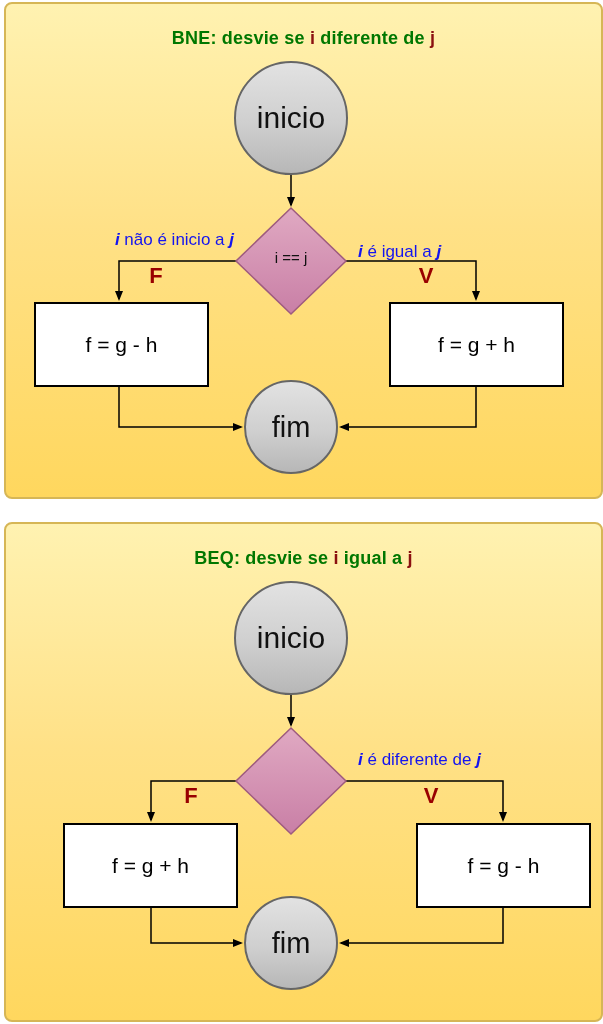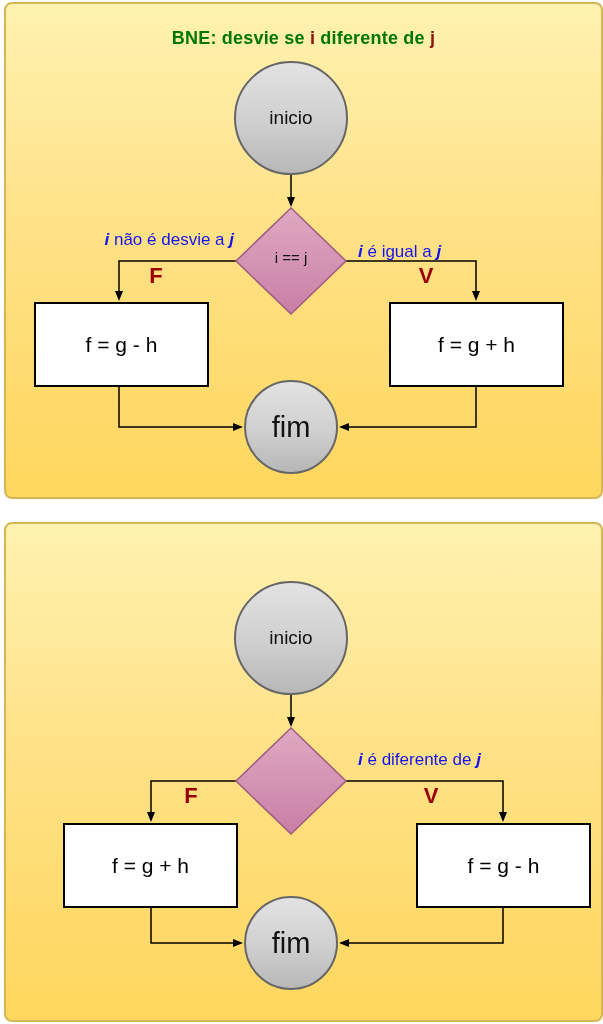--- a/index.html
+++ b/index.html
@@ -22,21 +22,21 @@
     text-align:center; font-size:18px; font-weight:bold; color:#007700;
     letter-spacing:.2px;
   }
   .title .var { color:#8b1010; }
 
   .circle {
     position:absolute; border-radius:50%;
     border:2px solid #666666;
     background:linear-gradient(180deg,#e2e2e2 0%, #cfcfcf 55%, #b7b7b7 100%);
     display:flex; align-items:center; justify-content:center;
-    font-size:19px; color:#111111;
+    font-size:30px; color:#111111;
   }
   .start { left:228px; top:57px; width:114px; height:114px; }
   .end   { left:238px; width:94px; height:94px; font-size:29px; }
   .p1 .end { top:376px; }
   .p2 .end { top:372px; }
 
   .diamond-label {
     position:absolute; left:230px; top:245px; width:110px;
     text-align:center; font-size:15px; color:#111111;
   }
@@ -91,21 +91,21 @@
     <polyline points="470,383 470,423 335,423" fill="none" stroke="#000" stroke-width="1.5" marker-end="url(#m1)"></polyline>
     <polygon points="285,204 340,257 285,310 230,257" fill="url(#g1)" stroke="#9e5b7e" stroke-width="1.5"></polygon>
   </svg>
 
   <h2 class="title"><span>BNE: desvie se </span><span class="var">i</span><span> diferente de </span><span class="var">j</span></h2>
 
   <div class="circle start">inicio</div>
 
   <div class="diamond-label">i == j</div>
 
-  <div class="cond cond-left"><span class="var">i</span><span> não é desvie a </span><span class="var">j</span></div>
+  <div class="cond cond-left"><span class="var">i</span><span> não é inicio a </span><span class="var">j</span></div>
 
   <div class="cond cond-right"><span class="var">i</span><span> é igual a </span><span class="var">j</span></div>
 
   <div class="branch-letter letter-f">F</div>
   <div class="branch-letter letter-v">V</div>
 
   <div class="box box-left">f = g - h</div>
   <div class="box box-right">f = g + h</div>
 
   <div class="circle end">fim</div>
@@ -124,20 +124,21 @@
       </linearGradient>
     </defs>
     <line x1="285" y1="171" x2="285" y2="201" stroke="#000" stroke-width="1.5" marker-end="url(#m2)"></line>
     <polyline points="230,257 145,257 145,296" fill="none" stroke="#000" stroke-width="1.5" marker-end="url(#m2)"></polyline>
     <polyline points="340,257 497,257 497,296" fill="none" stroke="#000" stroke-width="1.5" marker-end="url(#m2)"></polyline>
     <polyline points="145,384 145,419 235,419" fill="none" stroke="#000" stroke-width="1.5" marker-end="url(#m2)"></polyline>
     <polyline points="497,384 497,419 335,419" fill="none" stroke="#000" stroke-width="1.5" marker-end="url(#m2)"></polyline>
     <polygon points="285,204 340,257 285,310 230,257" fill="url(#g2)" stroke="#9e5b7e" stroke-width="1.5"></polygon>
   </svg>
 
+  <h2 class="title"><span>BEQ: desvie se </span><span class="var">i</span><span> igual a </span><span class="var">j</span></h2>
 
   <div class="circle start">inicio</div>
 
 
 
   <div class="cond cond-right"><span class="var">i</span><span> é diferente de </span><span class="var">j</span></div>
 
   <div class="branch-letter letter-f">F</div>
   <div class="branch-letter letter-v">V</div>
 

